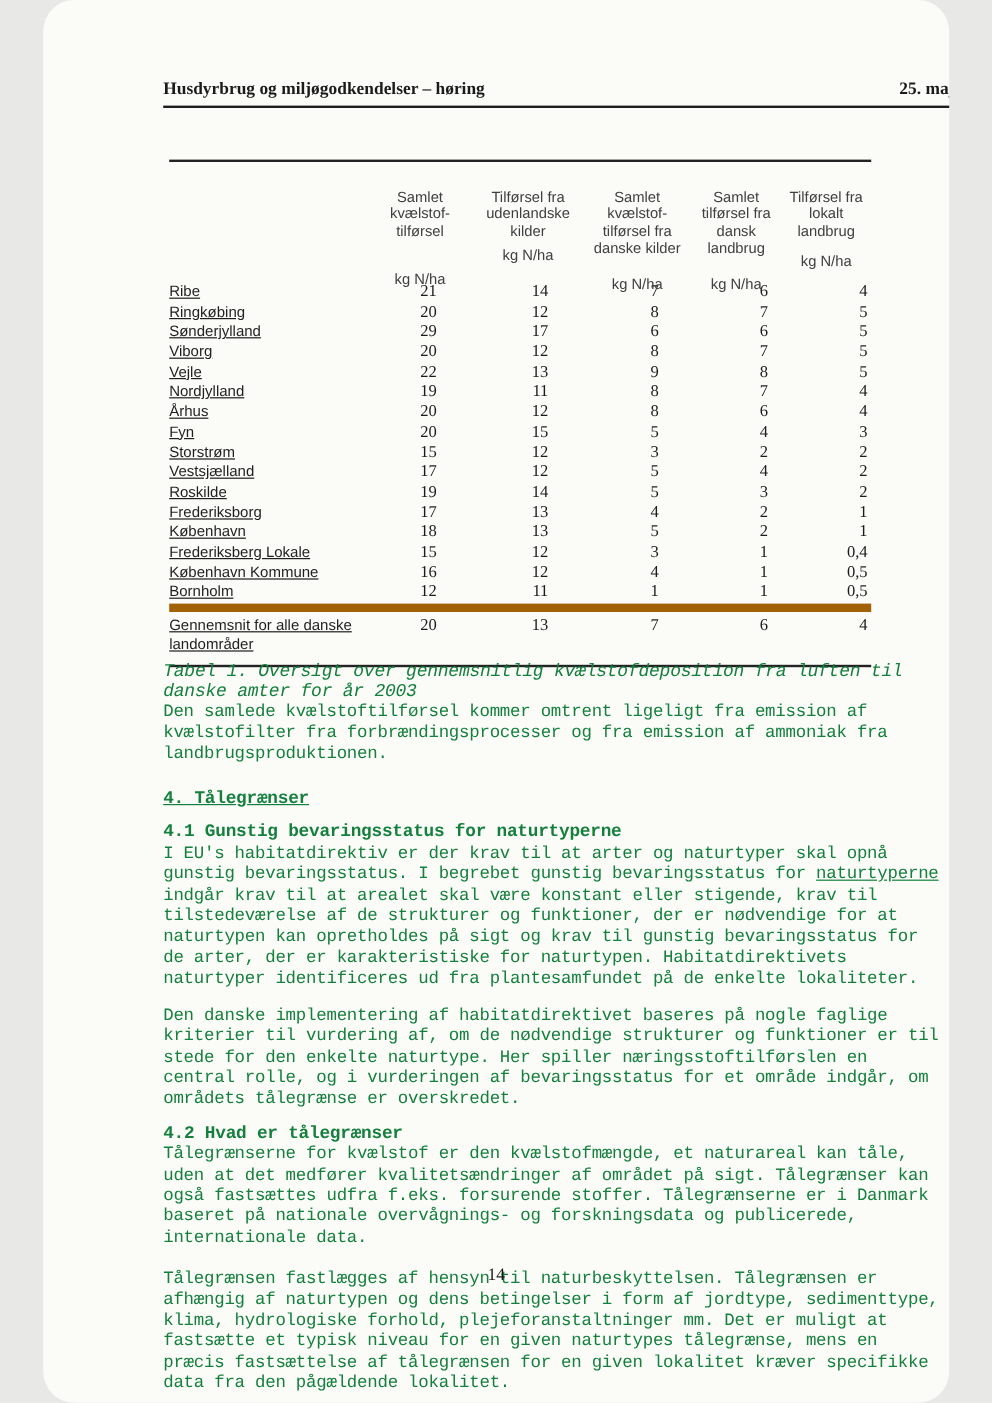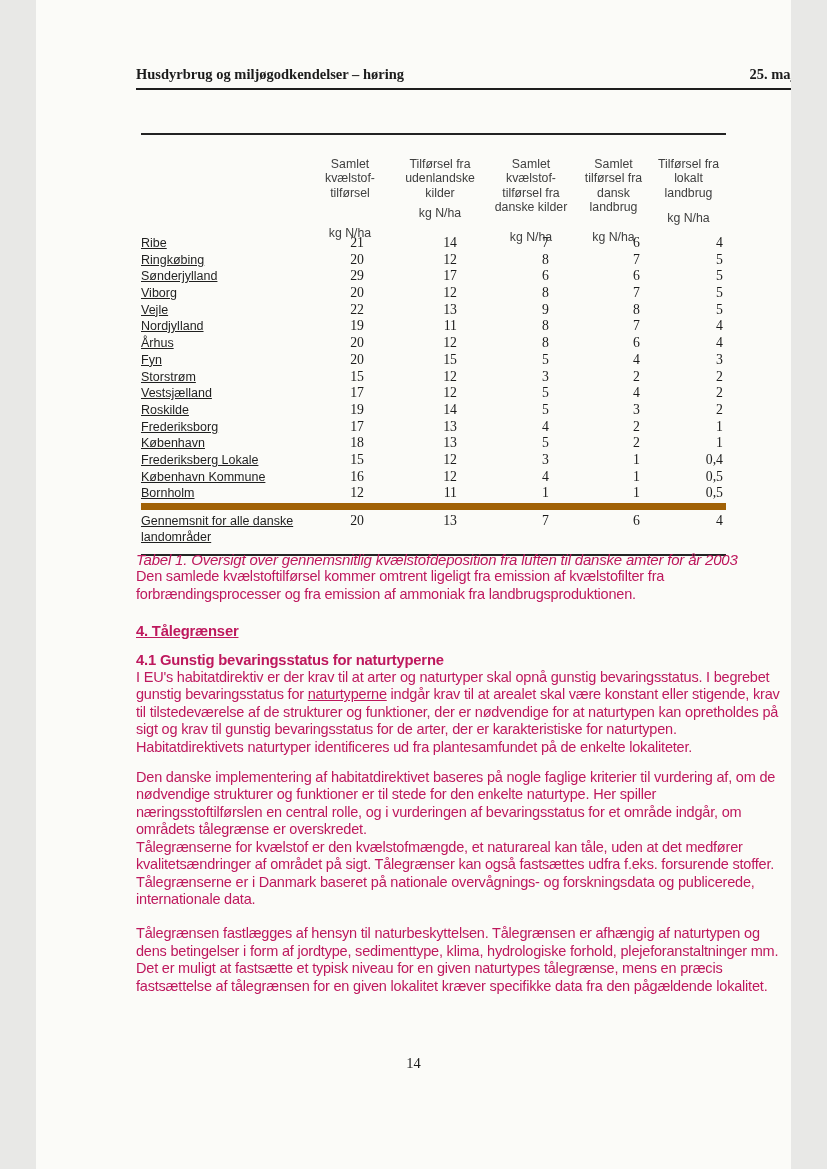--- a/index.html
+++ b/index.html
@@ -3,20 +3,21 @@
 <meta charset="utf-8">
 <style>
   html,body{margin:0;padding:0;background:#e8e8e6;}
   .page{
     position:relative;
     width:755px;height:1169px;
     margin:0 auto;
     background:#fbfbf8;
     color:#1b1b1b;
     overflow:hidden;
+    border-radius:26px;
   }
 
   
   .doc-header{
     position:absolute;left:100px;top:60px;width:692px;
     display:flex;justify-content:space-between;align-items:flex-end;
     border-bottom:2px solid #1e1e1e;padding-bottom:5px;
     font-family:"Liberation Serif",serif;font-weight:bold;
   }
   .doc-title{font-size:14.5px;}
@@ -50,23 +51,23 @@
   .tfoot-row{
     border-top:7px solid #a16207;border-bottom:2px solid #232323;
     padding:3px 0 9px;margin-top:1px;
   }
   .tfoot-row .tname{white-space:pre-line;line-height:16px;}
   .tfoot-row .tval{line-height:16px;}
 
   
   .text-col{
     position:absolute;left:100px;top:551px;width:650px;
-    font-family:Liberation Sans, sans-serif;
+    font-family:Liberation Mono, monospace;
     font-size:14.5px;line-height:17.4px;letter-spacing:-0.2px;
-    color:#be185d;
+    color:#15803d;
   }
   .text-col p{margin:0;}
   .caption{font-style:italic;font-size:15px;}
   .h4{font-weight:bold;text-decoration:underline;margin-top:20px !important;font-size:14.8px;}
   .h41{font-weight:bold;margin-top:11px !important;font-size:14.8px;}
   .h42{font-weight:bold;margin-top:11px !important;font-size:14.8px;}
   .mt1{margin-top:13px !important;}
   .mt2{margin-top:17px !important;}
   .ul{text-decoration:underline;}
 
@@ -284,18 +285,19 @@
   <div class="text-col">
     <p class="caption">Tabel 1. Oversigt over gennemsnitlig kvælstofdeposition fra luften til danske amter for år 2003</p>
     <p>Den samlede kvælstoftilførsel kommer omtrent ligeligt fra emission af kvælstofilter fra forbrændingsprocesser og fra emission af ammoniak fra landbrugsproduktionen.</p>
 
     <p class="h4">4. Tålegrænser</p>
 
     <p class="h41">4.1 Gunstig bevaringsstatus for naturtyperne</p>
     <p><span>I EU's habitatdirektiv er der krav til at arter og naturtyper skal opnå gunstig bevaringsstatus. I begrebet gunstig bevaringsstatus for </span><span class="ul">naturtyperne</span><span> indgår krav til at arealet skal være konstant eller stigende, krav til tilstedeværelse af de strukturer og funktioner, der er nødvendige for at naturtypen kan opretholdes på sigt og krav til gunstig bevaringsstatus for de arter, der er karakteristiske for naturtypen. Habitatdirektivets naturtyper identificeres ud fra plantesamfundet på de enkelte lokaliteter.</span></p>
     <p class="mt1">Den danske implementering af habitatdirektivet baseres på nogle faglige kriterier til vurdering af, om de nødvendige strukturer og funktioner er til stede for den enkelte naturtype. Her spiller næringsstoftilførslen en central rolle, og i vurderingen af bevaringsstatus for et område indgår, om områdets tålegrænse er overskredet.</p>
 
+    <p class="h42">4.2 Hvad er tålegrænser</p>
     <p>Tålegrænserne for kvælstof er den kvælstofmængde, et naturareal kan tåle, uden at det medfører kvalitetsændringer af området på sigt. Tålegrænser kan også fastsættes udfra f.eks. forsurende stoffer. Tålegrænserne er i Danmark baseret på nationale overvågnings- og forskningsdata og publicerede, internationale data.</p>
     <p class="mt2">Tålegrænsen fastlægges af hensyn til naturbeskyttelsen. Tålegrænsen er afhængig af naturtypen og dens betingelser i form af jordtype, sedimenttype, klima, hydrologiske forhold, plejeforanstaltninger mm. Det er muligt at fastsætte et typisk niveau for en given naturtypes tålegrænse, mens en præcis fastsættelse af tålegrænsen for en given lokalitet kræver specifikke data fra den pågældende lokalitet.</p>
   </div>
 
   <div class="page-num">14</div>
 </div>
 
 </body></html>

